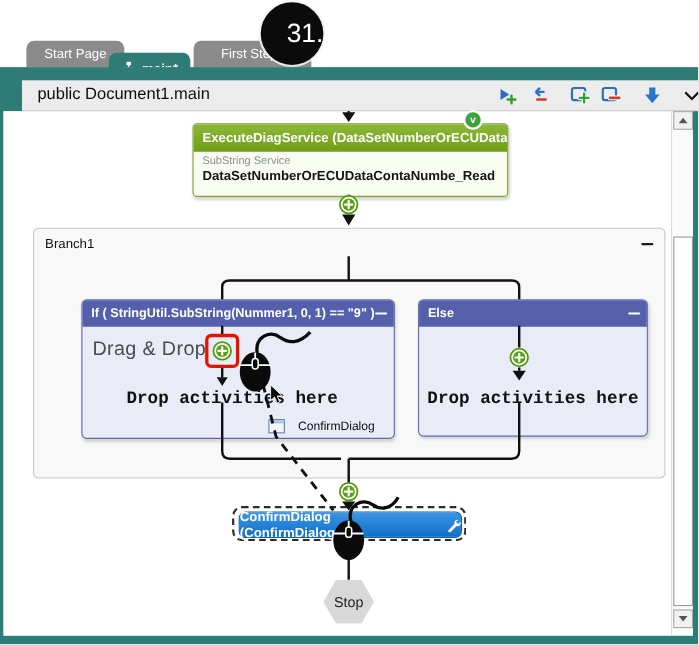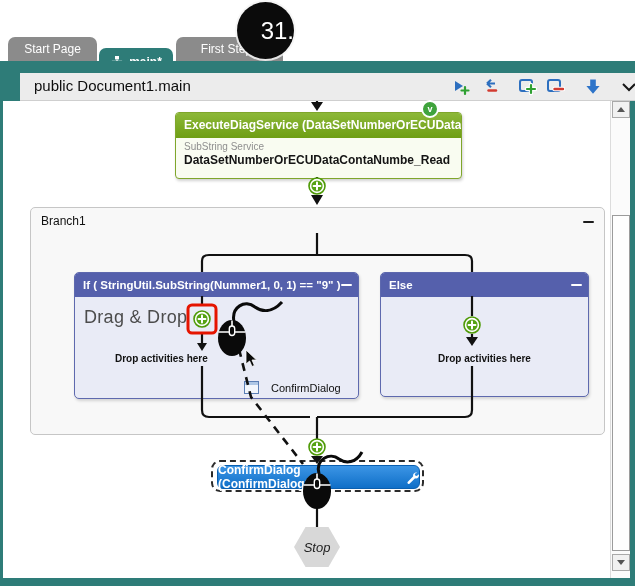--- a/index.html
+++ b/index.html
@@ -47,49 +47,49 @@
        border:1px solid #C6C6C6;border-radius:5px;}
   .branch-header{height:26px;line-height:26px;padding-left:10px;font-size:12px;color:#111;}
 
   .cond-box{position:absolute;border:1px solid #5E69AE;border-radius:5px;background:#E9EBF6;
        box-shadow:1px 2px 3px rgba(0,0,0,.15);margin-left:12px;}
   .cond-header{height:24px;background:#5560AC;border-radius:4px 4px 0 0;color:#fff;font-size:11.5px;
        font-weight:600;line-height:24px;padding:0 8px;white-space:nowrap;overflow:hidden;}
   .minus-btn{position:absolute;top:0;width:16px;height:16px;display:flex;align-items:center;justify-content:center;}
   .minus-bar{width:11px;height:2.5px;background:#fff;border-radius:1px;}
   .minus-bar.dark{background:#1c1c1c;}
-  .drop-hint{position:absolute;font-size:10px;font-weight:bold;color:#111;text-align:center;}
+  .drop-hint{position:absolute;font-size:16px;font-weight:bold;color:#111;text-align:center;font-family:Liberation Mono, monospace;}
   .drag-label{position:absolute;left:9px;top:34px;font-size:18px;color:#4C4C4C;letter-spacing:.3px;}
 
   .mini-item{position:absolute;left:169px;top:108px;display:flex;align-items:flex-end;gap:12px;}
   .mini-win{width:13px;height:11px;border:1px solid #5B7FB5;background:#F2F6FC;}
   .mini-win .bar{height:3px;background:#AEC7E6;}
   .mini-label{font-size:11px;color:#0d0d0d;}
 
   .selection{position:absolute;left:211px;top:460px;width:213px;height:32px;background:#fff;
        border:2px dashed #2B2B2B;border-radius:9px;box-sizing:border-box;}
   .confirm-btn{position:absolute;left:4px;top:3px;width:201px;height:22px;border-radius:6px;
        background:linear-gradient(180deg,#3C95E5,#0F6FC8);border:1px solid #0A5FB0;color:#fff;
        font-size:12px;font-weight:600;display:flex;align-items:center;justify-content:center;gap:6px;}
 
   .stop-hex{position:absolute;left:294px;top:527px;width:46px;height:40px;background:#D8D8D8;
        clip-path:polygon(25% 0,75% 0,100% 50%,75% 100%,25% 100%,0 50%);
-       display:flex;align-items:center;justify-content:center;font-size:13px;color:#222;font-style:italic;}
+       display:flex;align-items:center;justify-content:center;font-size:13px;color:#222;}
 
   .overlay{position:absolute;left:0;top:0;z-index:40;pointer-events:none;}
   .ln{stroke:#111;stroke-width:2.2;fill:none;}
   .ah{fill:#111;}
   .dash{stroke:#111;stroke-width:2.6;fill:none;stroke-dasharray:8 6.5;}
 </style>
 </head>
 <body>
 
 <div class="stage">
 
-  <div class="tab gray" style="left:8px;width:89px;">
+  <div class="tab gray" style="left:24px;width:89px;">
     <span>Start Page</span>
   </div>
   <div class="tab active" style="left:99px;width:74px;">
     <span style="display:flex;">
       <svg width="14" height="12" viewBox="0 0 14 12">
         <rect x="5" y="0" width="4" height="3.4" fill="#fff"></rect>
         <rect x="0.5" y="7.4" width="4" height="3.4" fill="#fff"></rect>
         <rect x="9.5" y="7.4" width="4" height="3.4" fill="#fff"></rect>
         <path d="M7,3.4 V5.4 M2.5,7.4 V5.4 H11.5 V7.4" stroke="#fff" stroke-width="1.2" fill="none"></path>
       </svg>

